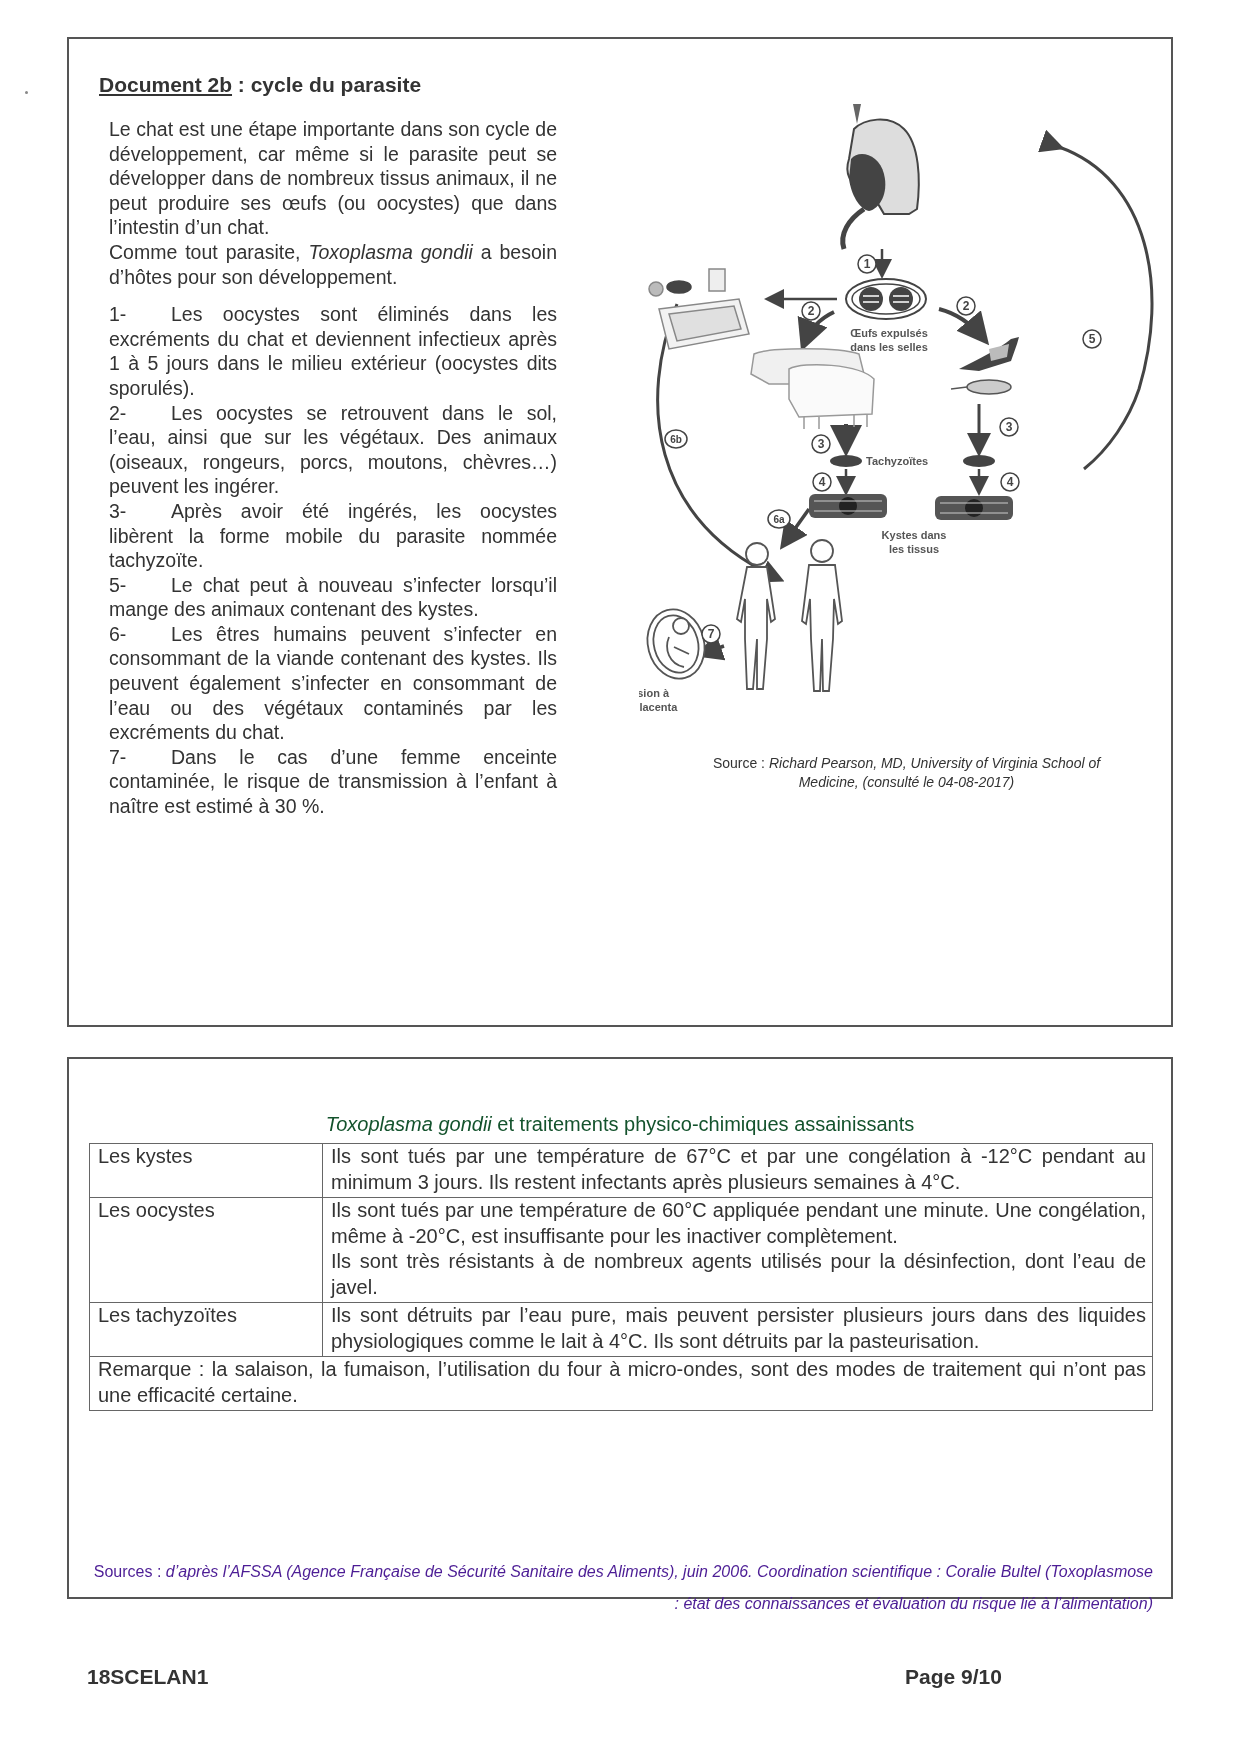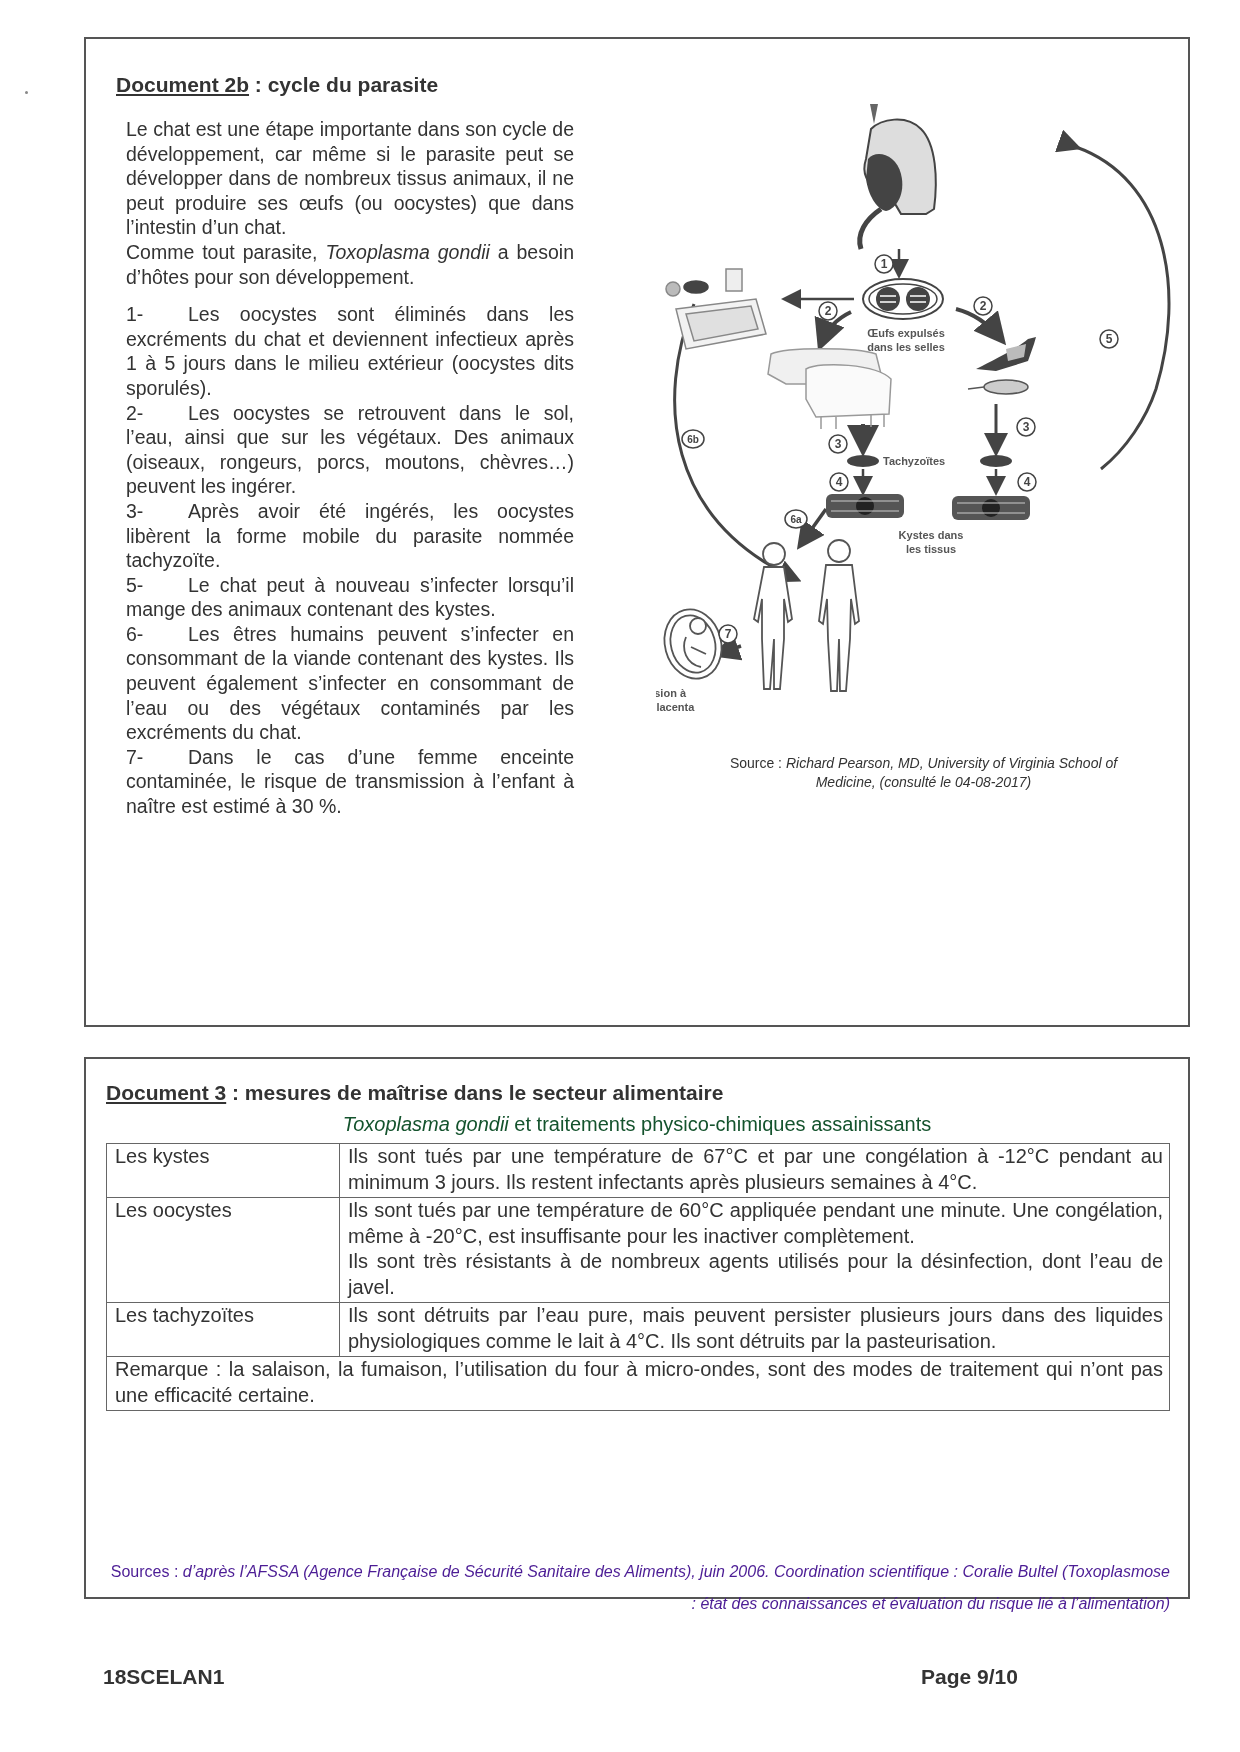--- a/index.html
+++ b/index.html
@@ -1,19 +1,19 @@
 <!DOCTYPE html>
 <html><head>
 <meta charset="utf-8">
 <style>
   html,body{margin:0;padding:0;background:#fff;}
   body{width:1240px;height:1752px;position:relative;overflow:hidden;
        font-family:"Liberation Sans","DejaVu Sans",sans-serif;color:#333;}
   .dot{position:absolute;left:25px;top:91px;width:3px;height:3px;background:#888;border-radius:50%;}
-  .box{position:absolute;border:2px solid #555;box-sizing:border-box;margin-left:17px;}
+  .box{position:absolute;border:2px solid #555;box-sizing:border-box;}
   #box1{left:67px;top:37px;width:1106px;height:990px;}
   #box2{left:67px;top:1057px;width:1106px;height:542px;}
   .doc-title{position:absolute;font-weight:bold;font-size:21px;color:#333;white-space:nowrap;}
   .doc-title .u{text-decoration:underline;}
   #t1{left:30px;top:34px;}
   #t2{left:20px;top:22px;}
   .col{position:absolute;left:40px;top:78px;width:448px;font-size:19.5px;line-height:24.6px;
        text-align:justify;color:#333;}
   .col p{margin:0;}
   .col .gap{height:13px;}
@@ -24,21 +24,21 @@
   .source i{font-style:italic;}
   .subtitle{position:absolute;left:0;width:100%;top:54px;text-align:center;font-size:20px;color:#14532d;}
   table.measures{position:absolute;left:20px;top:84px;width:1064px;border-collapse:collapse;
        font-size:20px;line-height:25.5px;color:#333;}
   table.measures td{border:1.5px solid #666;vertical-align:top;padding:0 6px 2px 8px;}
   table.measures td.k{width:218px;}
   table.measures td.v{text-align:justify;}
   .sources2{position:absolute;left:20px;top:497px;width:1064px;text-align:right;font-size:16px;
        line-height:32px;font-style:italic;color:#4c1d95;}
   .sources2 .lab{font-style:normal;}
-  .footer{position:absolute;top:1665px;font-size:21px;font-weight:bold;color:#333;margin-left:16px;}
+  .footer{position:absolute;top:1665px;font-size:21px;font-weight:bold;color:#333;}
   #f1{left:87px;} #f2{left:905px;}
   svg text{font-family:"Liberation Sans","DejaVu Sans",sans-serif;}
 </style>
 </head>
 <body>
 
 <div class="dot"></div>
 
 <section class="box" id="box1">
   <div class="doc-title" id="t1">
@@ -204,23 +204,20 @@
     </g>
   </svg>
 
   <div class="source">
     <span>Source : </span><i>Richard Pearson, MD, University of Virginia School of</i><br>
     <i>Medicine, (consulté le 04-08-2017)</i>
   </div>
 </section>
 
 <section class="box" id="box2">
-  <div class="doc-title" id="t2">
-    <span class="u">Document 3</span><span> : mesures de maîtrise dans le secteur alimentaire</span>
-  </div>
   <div class="subtitle">
     <i>Toxoplasma gondii</i><span> et traitements physico-chimiques assainissants</span>
   </div>
   <table class="measures">
     <tbody>
         <tr>
       <td class="k">Les kystes</td>
       <td class="v">Ils sont tués par une température de 67°C et par une congélation à -12°C pendant au minimum 3 jours. Ils restent infectants après plusieurs semaines à 4°C.</td>
     </tr>
     <tr>

